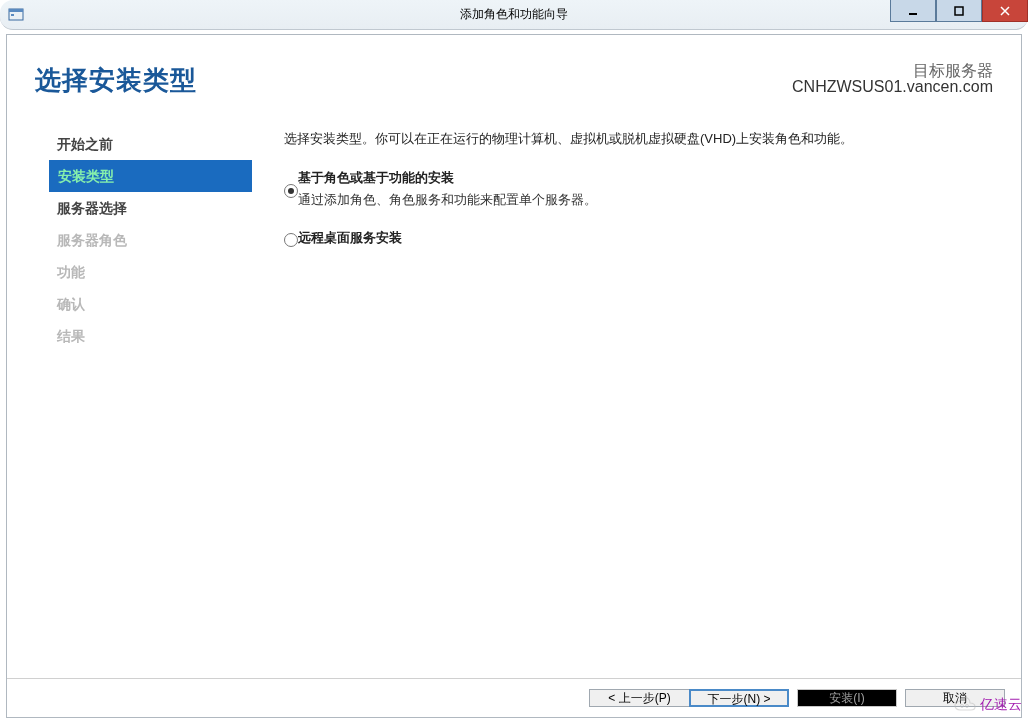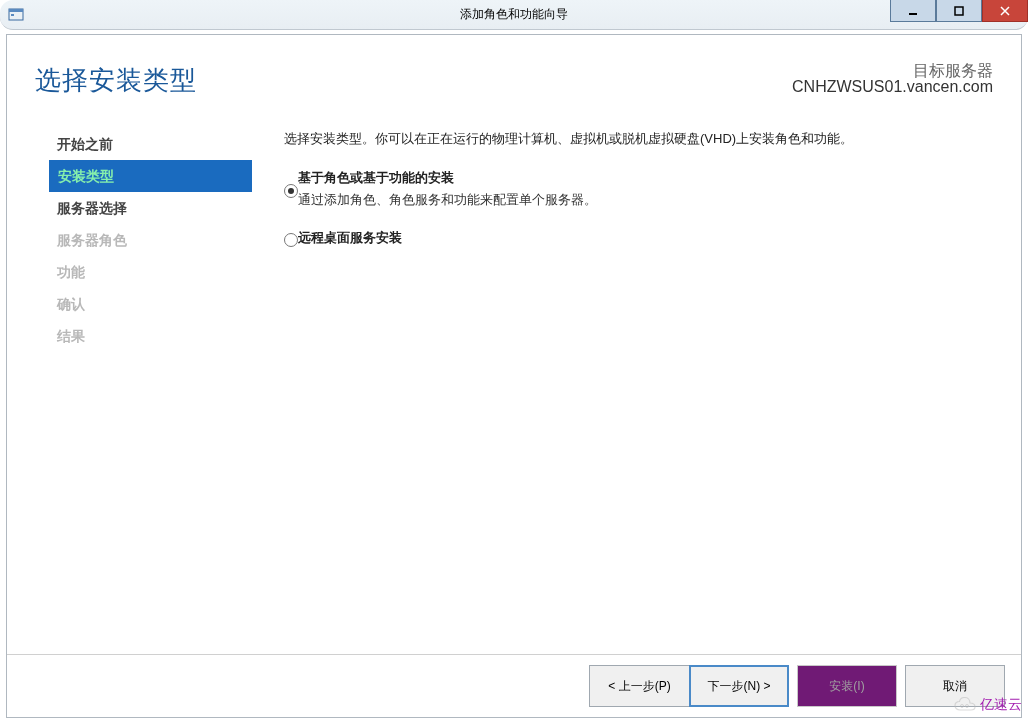--- a/index.html
+++ b/index.html
@@ -67,21 +67,21 @@
       flex-direction: column;
       background: #fff;
     }
     .header-row {
       display: flex;
       padding: 28px 28px 10px 28px;
       align-items: flex-start;
     }
     .page-title {
       font-size: 26px;
-      font-weight: 400;
+      font-weight: 700;
       color: #1a5899;
       flex: 1;
       letter-spacing: 1px;
     }
     .server-info {
       text-align: right;
       font-size: 16px;
       color: #555;
       line-height: 16px;
     }
@@ -170,31 +170,31 @@
       display: flex;
       justify-content: flex-end;
       gap: 8px;
       background: #fff;
     }
     .btn-grp {
       display: flex;
     }
     .wiz-btn {
       min-width: 100px;
-      height: 42px;
+      height: 18px;
       border: 1px solid #a0a8b0;
       background: #f0f0f0;
       font-size: 12px;
       cursor: pointer;
       padding: 0 12px;
       font-family: inherit;
     }
     .wiz-btn:disabled {
       color: #a0a0a0;
-      background: #701a75;
+      background: #000000;
       border-color: #c8c8c8;
       cursor: default;
     }
     .wiz-btn.default {
       border: 2px solid #4a8ac8;
     }
     .btn-grp .wiz-btn { margin-right: 0; }
     .btn-grp .wiz-btn:first-child { border-right: none; }
     .watermark {
       position: absolute;

